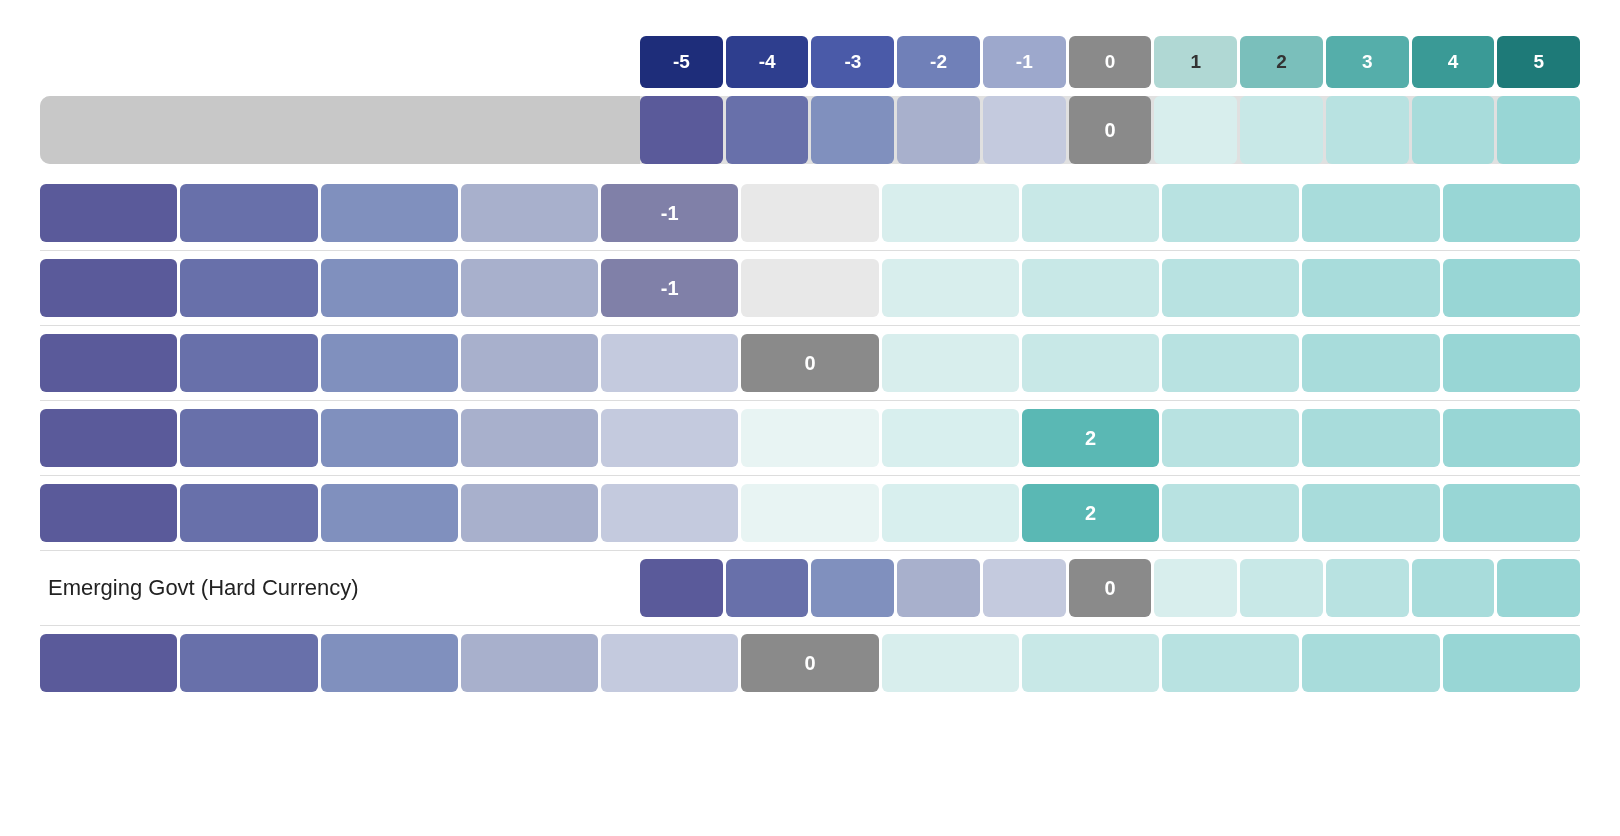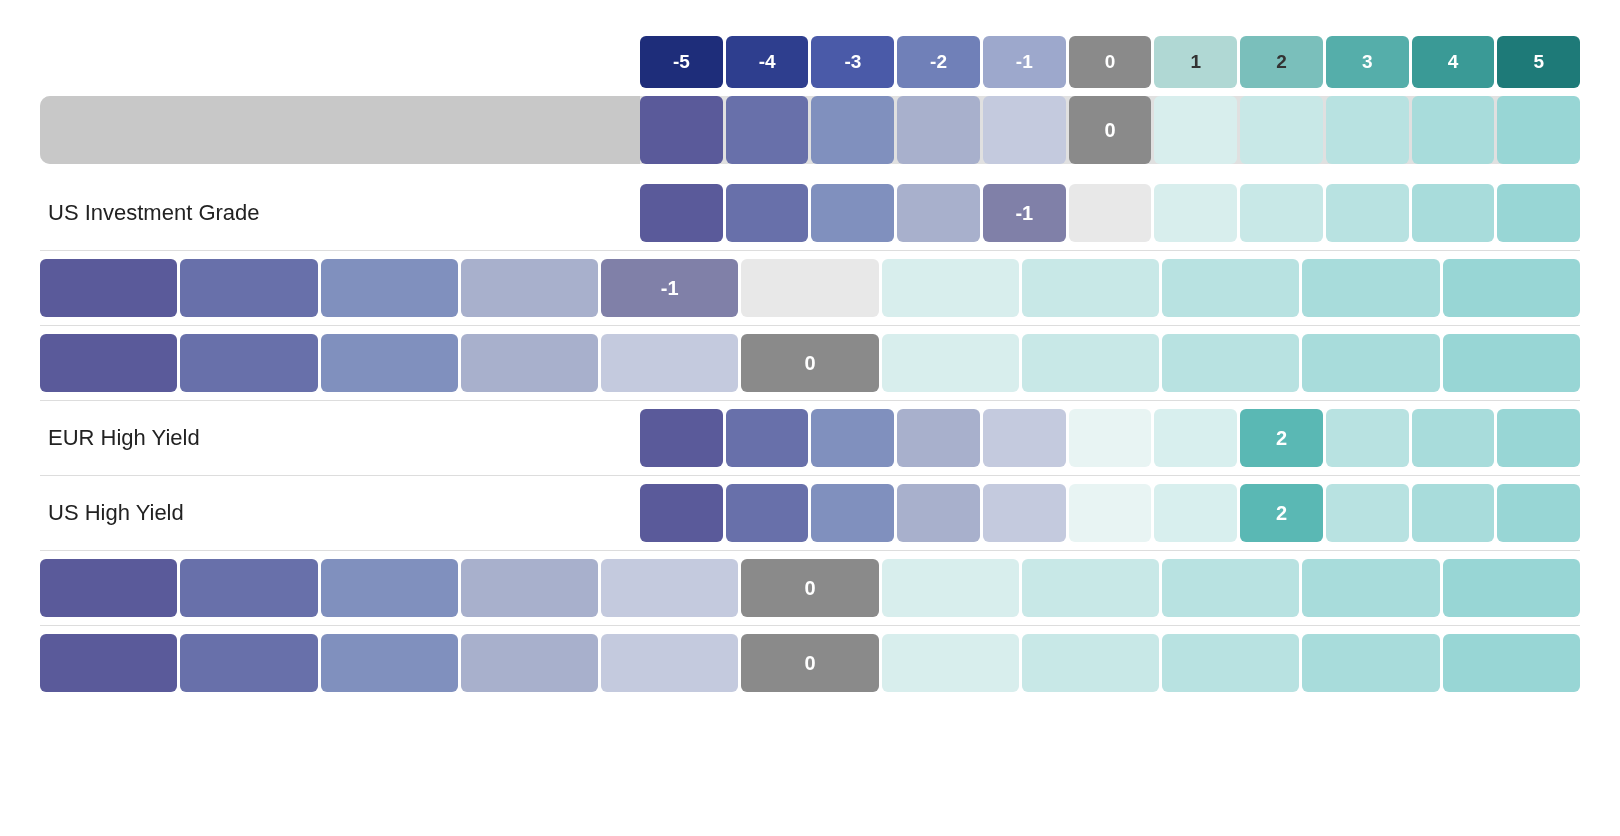--- a/index.html
+++ b/index.html
@@ -185,21 +185,20 @@
             <div class="cell" style="height: 68px; background: rgb(200, 232, 231);"></div>
             <div class="cell" style="height: 68px; background: rgb(184, 226, 225);"></div>
             <div class="cell" style="height: 68px; background: rgb(168, 220, 219);"></div>
             <div class="cell" style="height: 68px; background: rgb(152, 214, 213);"></div>
           </div>
         </div>
     </div>
 
     <div id="data-rows-container">
         <div class="data-row">
-          <div class="row-label">US Investment Grade</div>
           <div class="row-cells" id="row-cells-0">
             <div class="cell" style="background: rgb(90, 90, 154);"></div>
             <div class="cell" style="background: rgb(104, 112, 170);"></div>
             <div class="cell" style="background: rgb(128, 144, 190);"></div>
             <div class="cell" style="background: rgb(168, 176, 204);"></div>
             <div class="cell" style="background: rgb(128, 128, 168); color: rgb(255, 255, 255); font-weight: 700; font-size: 20px;">-1</div>
             <div class="cell" style="background: rgb(232, 232, 232);"></div>
             <div class="cell" style="background: rgb(216, 238, 237);"></div>
             <div class="cell" style="background: rgb(200, 232, 231);"></div>
             <div class="cell" style="background: rgb(184, 226, 225);"></div>
@@ -231,52 +230,51 @@
             <div class="cell" style="background: rgb(196, 202, 222);"></div>
             <div class="cell" style="background: rgb(138, 138, 138); color: rgb(255, 255, 255); font-weight: 700; font-size: 20px;">0</div>
             <div class="cell" style="background: rgb(216, 238, 237);"></div>
             <div class="cell" style="background: rgb(200, 232, 231);"></div>
             <div class="cell" style="background: rgb(184, 226, 225);"></div>
             <div class="cell" style="background: rgb(168, 220, 219);"></div>
             <div class="cell" style="background: rgb(152, 214, 213);"></div>
           </div>
         </div>
         <div class="data-row">
-          <div class="row-label">EUR High Yield</div>
           <div class="row-cells" id="row-cells-3">
             <div class="cell" style="background: rgb(90, 90, 154);"></div>
             <div class="cell" style="background: rgb(104, 112, 170);"></div>
             <div class="cell" style="background: rgb(128, 144, 190);"></div>
             <div class="cell" style="background: rgb(168, 176, 204);"></div>
             <div class="cell" style="background: rgb(196, 202, 222);"></div>
             <div class="cell" style="background: rgb(232, 244, 243);"></div>
             <div class="cell" style="background: rgb(216, 239, 238);"></div>
             <div class="cell" style="background: rgb(90, 184, 180); color: rgb(255, 255, 255); font-weight: 700; font-size: 20px;">2</div>
             <div class="cell" style="background: rgb(184, 226, 225);"></div>
             <div class="cell" style="background: rgb(168, 220, 219);"></div>
             <div class="cell" style="background: rgb(152, 214, 213);"></div>
           </div>
         </div>
         <div class="data-row">
-          <div class="row-label">US High Yield</div>
           <div class="row-cells" id="row-cells-4">
             <div class="cell" style="background: rgb(90, 90, 154);"></div>
             <div class="cell" style="background: rgb(104, 112, 170);"></div>
             <div class="cell" style="background: rgb(128, 144, 190);"></div>
             <div class="cell" style="background: rgb(168, 176, 204);"></div>
             <div class="cell" style="background: rgb(196, 202, 222);"></div>
             <div class="cell" style="background: rgb(232, 244, 243);"></div>
             <div class="cell" style="background: rgb(216, 239, 238);"></div>
             <div class="cell" style="background: rgb(90, 184, 180); color: rgb(255, 255, 255); font-weight: 700; font-size: 20px;">2</div>
             <div class="cell" style="background: rgb(184, 226, 225);"></div>
             <div class="cell" style="background: rgb(168, 220, 219);"></div>
             <div class="cell" style="background: rgb(152, 214, 213);"></div>
           </div>
         </div>
         <div class="data-row">
+          <div class="row-label">Emerging Govt (Hard Currency)</div>
           <div class="row-cells" id="row-cells-5">
             <div class="cell" style="background: rgb(90, 90, 154);"></div>
             <div class="cell" style="background: rgb(104, 112, 170);"></div>
             <div class="cell" style="background: rgb(128, 144, 190);"></div>
             <div class="cell" style="background: rgb(168, 176, 204);"></div>
             <div class="cell" style="background: rgb(196, 202, 222);"></div>
             <div class="cell" style="background: rgb(138, 138, 138); color: rgb(255, 255, 255); font-weight: 700; font-size: 20px;">0</div>
             <div class="cell" style="background: rgb(216, 238, 237);"></div>
             <div class="cell" style="background: rgb(200, 232, 231);"></div>
             <div class="cell" style="background: rgb(184, 226, 225);"></div>

